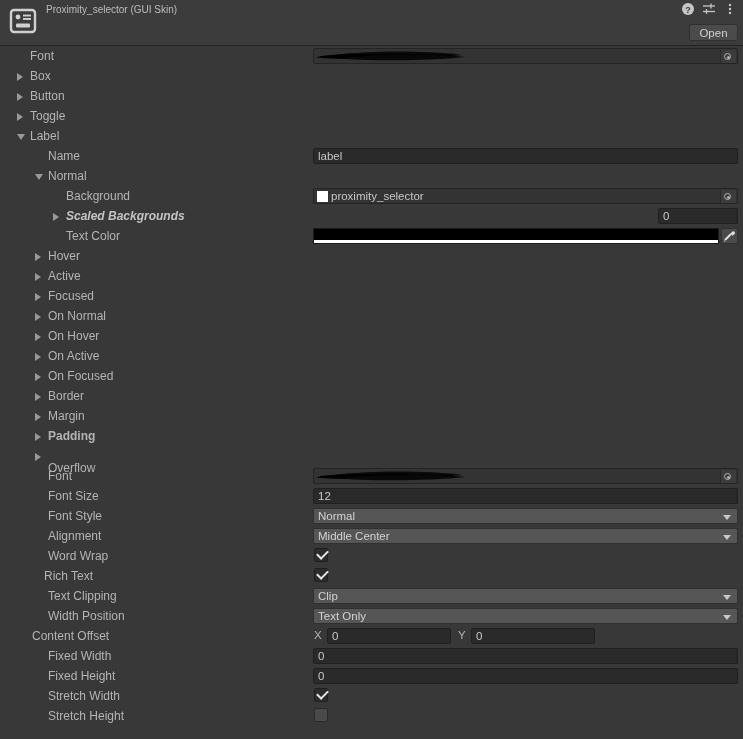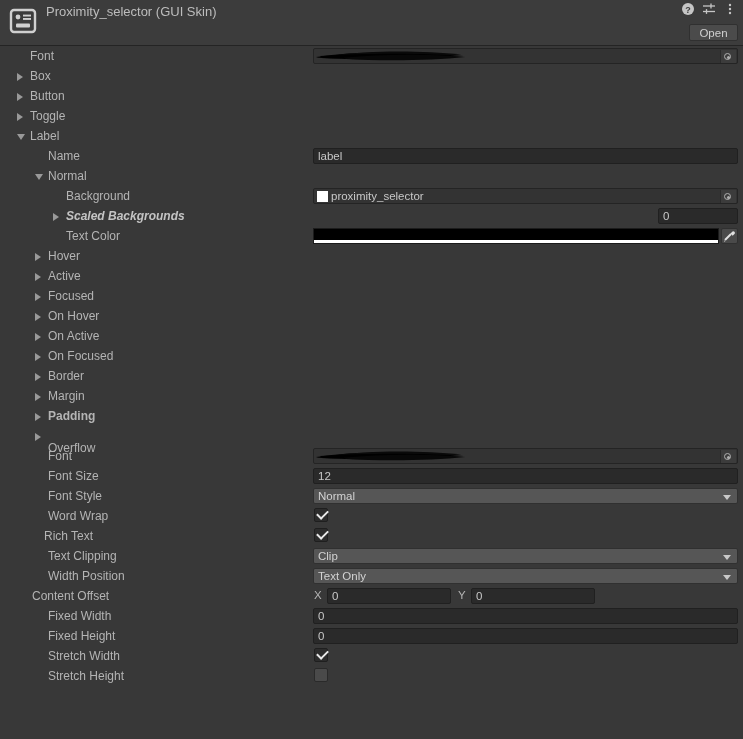--- a/index.html
+++ b/index.html
@@ -35,21 +35,21 @@
     position: absolute;
     left: 8px;
     top: 6px;
     width: 30px;
     height: 30px;
   }
   .header-title {
     position: absolute;
     left: 46px;
     top: 4px;
-    font-size: 13px;
+    font-size: 10px;
     color: #bdbdbd;
     white-space: nowrap;
   }
   .header-icons {
     position: absolute;
     right: 6px;
     top: 2px;
     display: flex;
     align-items: center;
     gap: 7px;
@@ -413,20 +413,24 @@
       <div class="row">
         <div class="arrow closed" style="left: 35px;"></div>
         <div class="row-label" style="left: 48px;">Active</div>
       </div>
       <div class="row">
         <div class="arrow closed" style="left: 35px;"></div>
         <div class="row-label" style="left: 48px;">Focused</div>
       </div>
       <div class="row">
         <div class="arrow closed" style="left: 35px;"></div>
+        <div class="row-label" style="left: 48px;">On Normal</div>
+      </div>
+      <div class="row">
+        <div class="arrow closed" style="left: 35px;"></div>
         <div class="row-label" style="left: 48px;">On Hover</div>
       </div>
       <div class="row">
         <div class="arrow closed" style="left: 35px;"></div>
         <div class="row-label" style="left: 48px;">On Active</div>
       </div>
       <div class="row">
         <div class="arrow closed" style="left: 35px;"></div>
         <div class="row-label" style="left: 48px;">On Focused</div>
       </div>
@@ -460,20 +464,24 @@
       </div>
       <div class="row">
         <div class="row-label" style="left: 48px;">Font Size</div>
         <div class="field text-input">12</div>
       </div>
       <div class="row">
         <div class="row-label" style="left: 48px;">Font Style</div>
         <div class="field dropdown"><span>Normal</span><span class="dd-arrow"></span></div>
       </div>
       <div class="row">
+        <div class="row-label" style="left: 48px;">Alignment</div>
+        <div class="field dropdown"><span>Middle Center</span><span class="dd-arrow"></span></div>
+      </div>
+      <div class="row">
         <div class="row-label" style="left: 48px;">Word Wrap</div>
         <div class="checkbox">
           <span class="check-mark"></span>
         </div>
       </div>
       <div class="row">
         <div class="row-label" style="left: 44px;">Rich Text</div>
         <div class="checkbox">
           <span class="check-mark"></span>
         </div>

